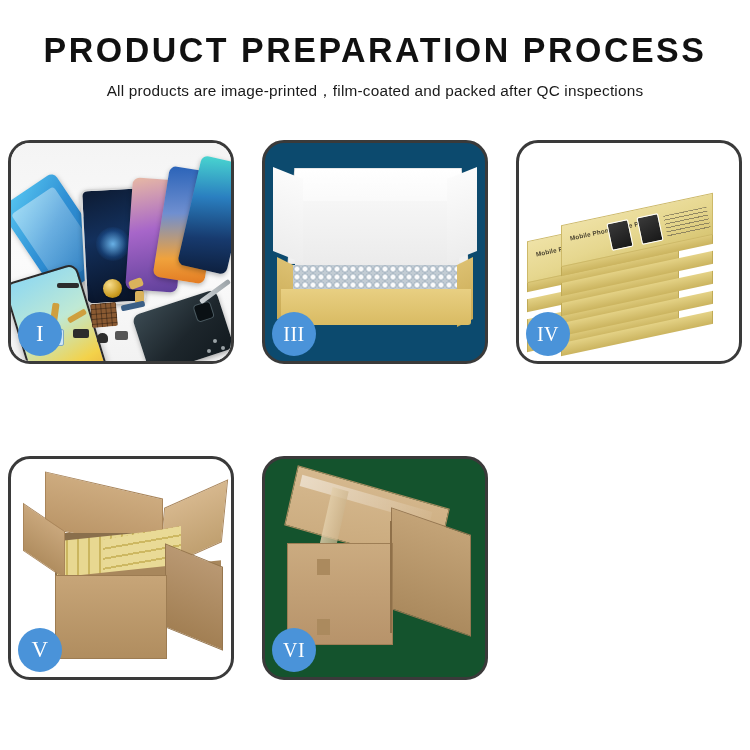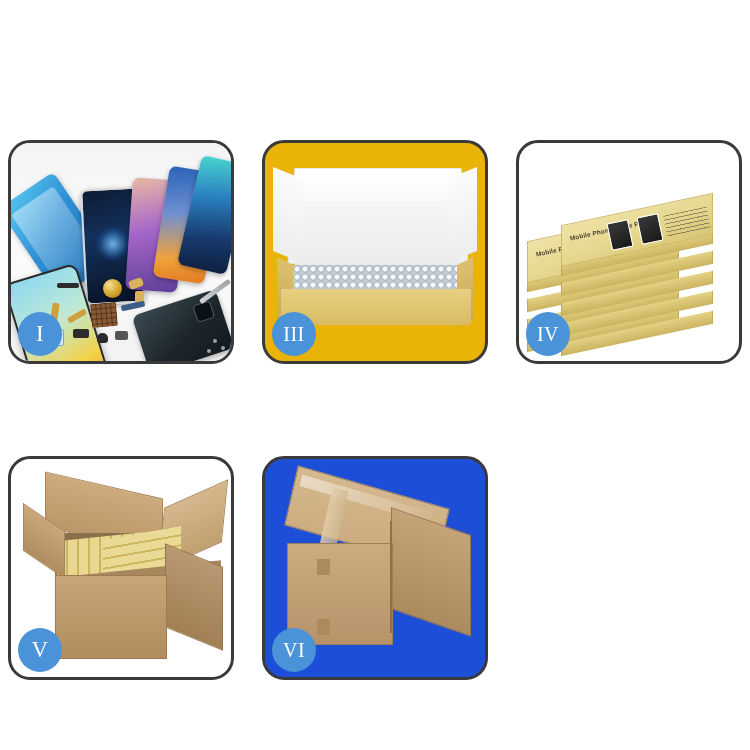--- a/index.html
+++ b/index.html
@@ -178,21 +178,21 @@
     background-size:11px 11px;
     box-shadow:inset 0 0 14px rgba(120,140,155,.35);
   }
   .p2 .gloss{
     position:absolute;left:50%;top:12px;margin-left:-44px;width:88px;height:200px;
     background:linear-gradient(105deg,rgba(255,255,255,.55) 0%,rgba(255,255,255,0) 35%,rgba(255,255,255,.35) 70%,rgba(255,255,255,0) 100%);
     border-radius:6px;
   }
 
   
-  .p3{background:#eab308;padding-left:40px;}
+  .p3{background:#0c4a6e;padding-left:40px;}
   .p3 .lidback{
     position:absolute;left:26px;top:22px;width:172px;height:96px;
     background:linear-gradient(180deg,#ffffff 0%,#f0f0f0 100%);
     border:1px solid #e2e2e2;
     transform:perspective(260px) rotateX(12deg);
   }
   .p3 .inner{
     position:absolute;left:30px;top:58px;width:164px;height:76px;
     background:linear-gradient(180deg,#f6f6f6 0%,#e9e9e9 100%);
   }
@@ -305,21 +305,21 @@
     background:linear-gradient(180deg,#b99872,#a27f53);
     transform:skewY(22deg);
     border:1px solid #96764e;
   }
   .v-lip{
     position:absolute;left:44px;top:110px;width:166px;height:10px;
     background:#a8875c;transform:skewY(-6deg);
   }
 
   
-  .p6{background:#1d4ed8;}
+  .p6{background:#14532d;}
   .s-top{
     position:absolute;left:26px;top:26px;width:150px;height:62px;
     background:linear-gradient(170deg,#d6b98f 0%,#c9a97c 100%);
     transform:skewY(16deg) skewX(-12deg);
     border:1px solid #ad8d60;
   }
   .s-topshine{
     position:absolute;left:36px;top:34px;width:130px;height:12px;
     background:linear-gradient(90deg,rgba(255,255,255,.5),rgba(255,255,255,.05));
     transform:skewY(16deg) skewX(-12deg);
@@ -350,20 +350,24 @@
   }
   .s-edge{
     position:absolute;left:125px;top:62px;width:1.5px;height:112px;background:#8f7049;
   }
 </style>
 </head>
 <body>
 
 <div class="page">
 
+  <div class="header">
+    <div class="title">PRODUCT PREPARATION PROCESS</div>
+    <div class="subtitle">All products are image-printed，film-coated and packed after QC inspections</div>
+  </div>
 
   <div class="grid">
 
     <div class="panel p1">
       <div class="photo">
         <div class="bg"></div>
         <div class="ph a"></div>
         <div class="ph b"></div>
         <div class="ph c"></div>
         <div class="ph d"></div>

